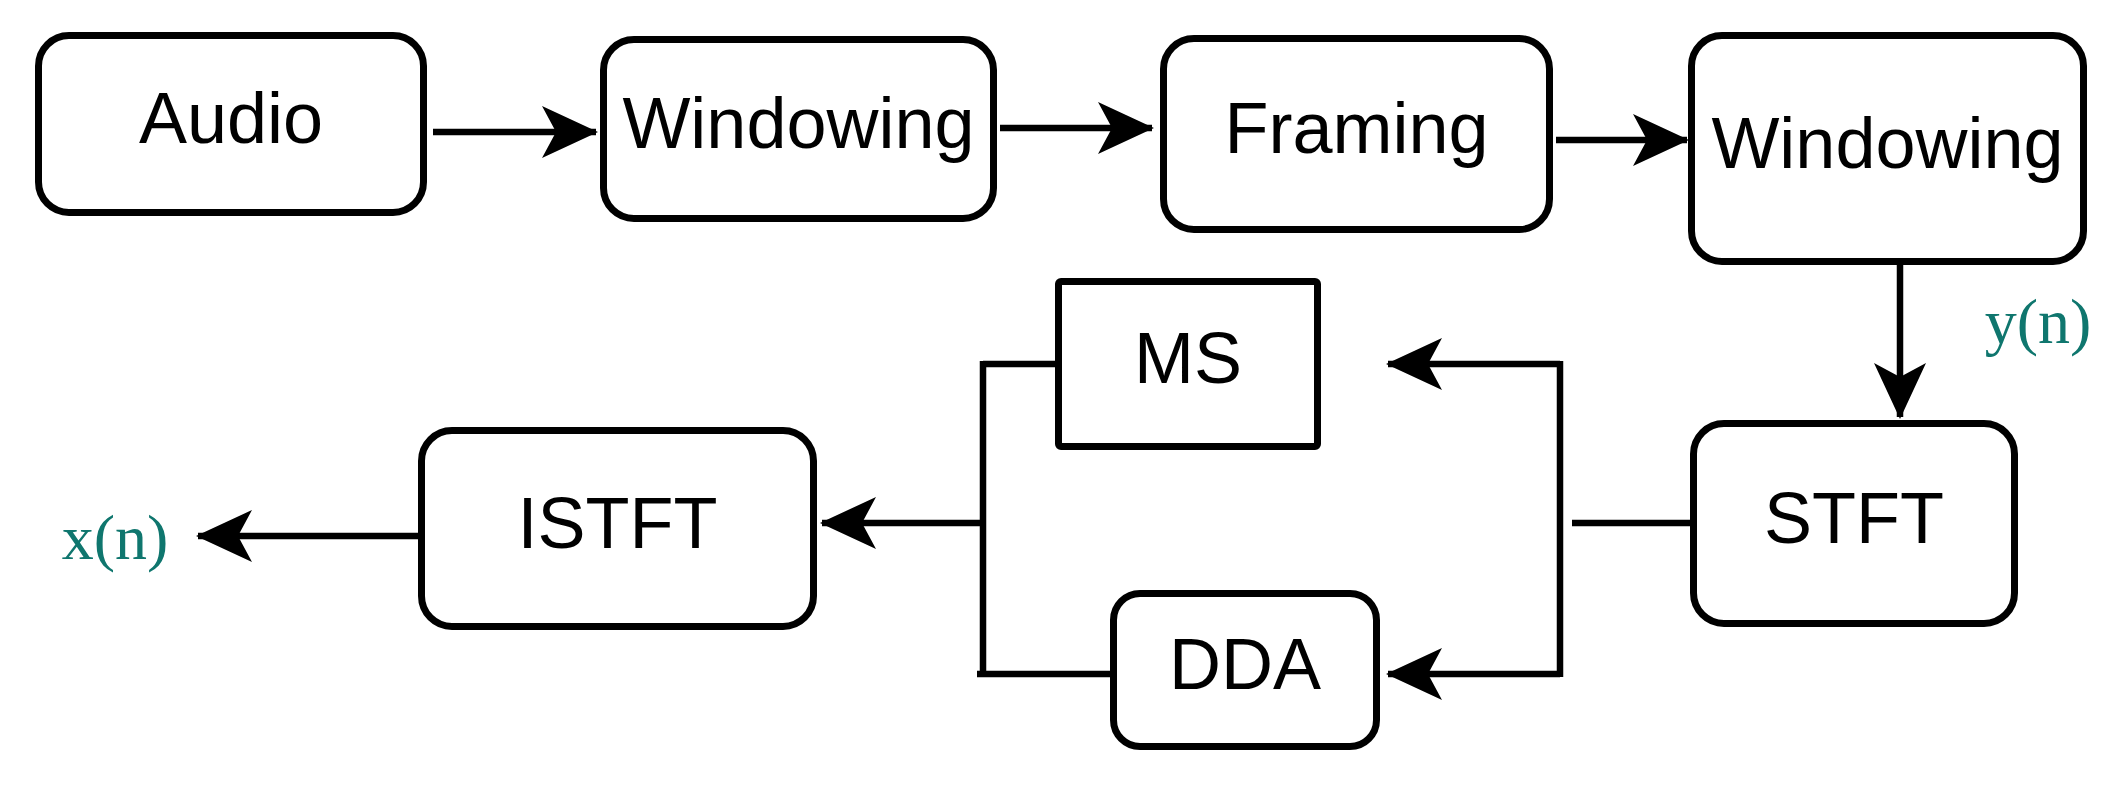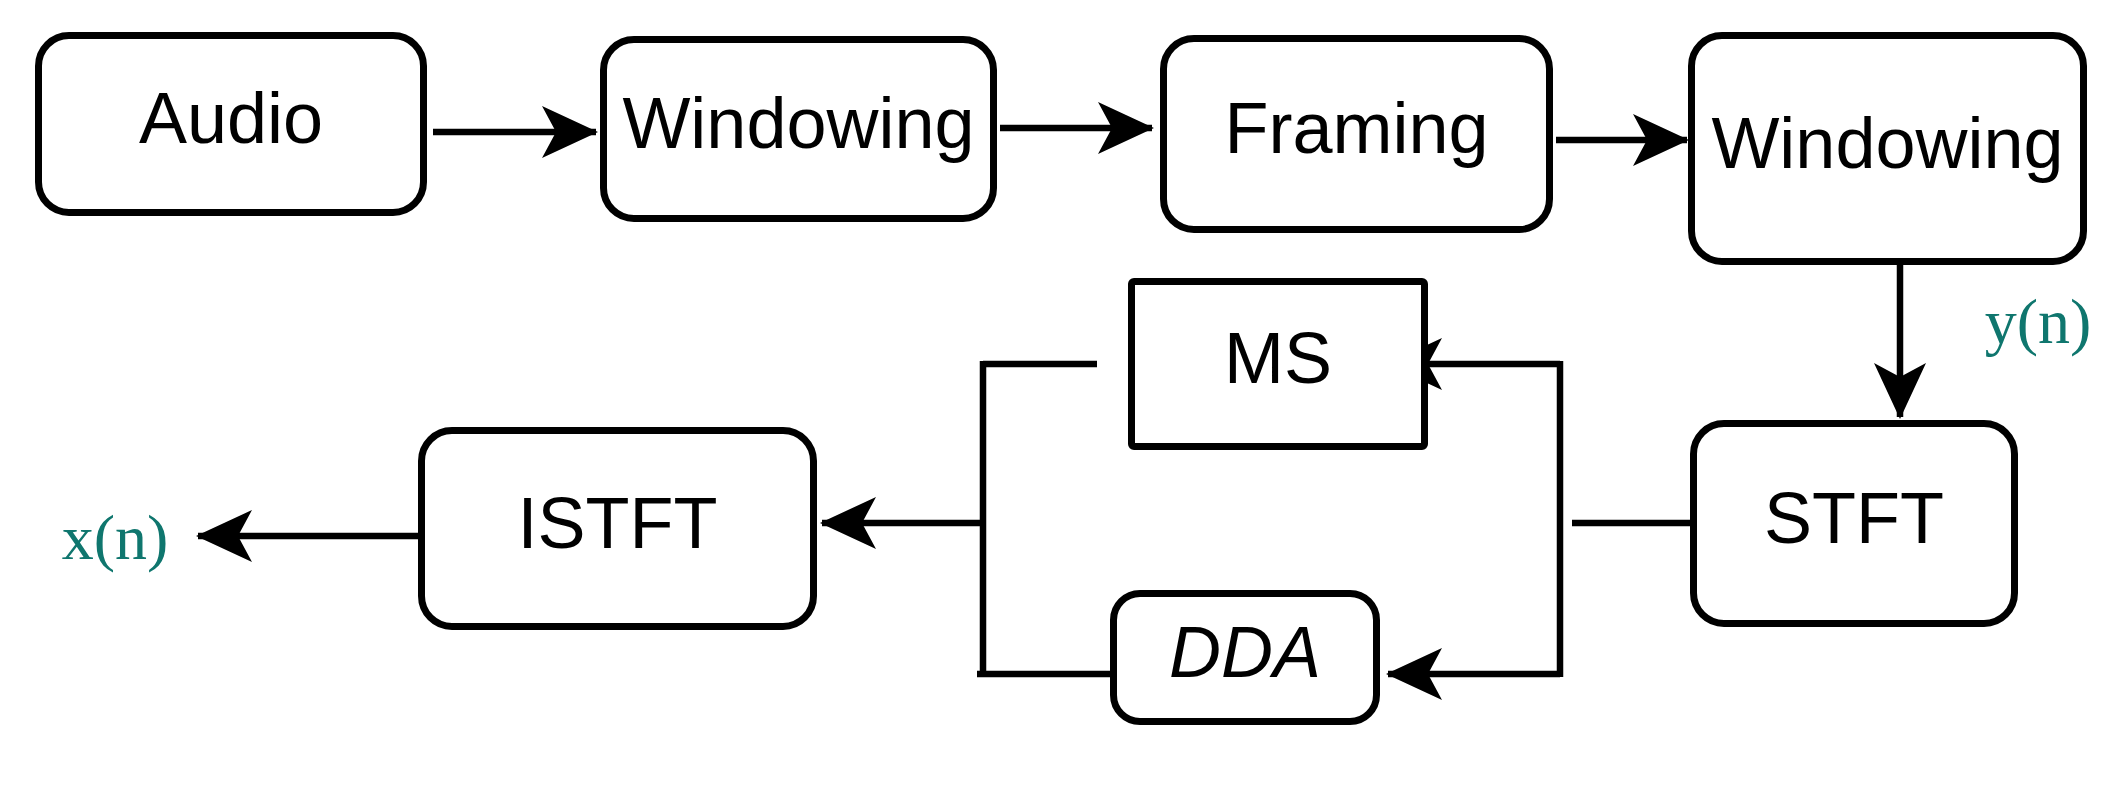--- a/index.html
+++ b/index.html
@@ -41,22 +41,22 @@
     color: #000000;
     font-size: 72px;
     line-height: 1;
     white-space: nowrap;
   }
   .n-audio      { left: 35px;   top: 32px;  width: 392px; height: 184px; }
   .n-resampling { left: 600px;  top: 36px;  width: 397px; height: 186px; }
   .n-framing    { left: 1160px; top: 35px;  width: 393px; height: 198px; }
   .n-windowing  { left: 1688px; top: 32px;  width: 399px; height: 233px; }
   .n-stft       { left: 1690px; top: 420px; width: 328px; height: 207px; }
-  .n-ms         { left: 1128px; top: 278px; width: 300px; height: 172px; border-radius: 6px; }
-  .n-dda        { left: 1110px; top: 590px; width: 270px; height: 135px; border-radius: 30px; font-style: italic; }
+  .n-ms         { left: 1055px; top: 278px; width: 266px; height: 172px; border-radius: 6px; }
+  .n-dda        { left: 1110px; top: 590px; width: 270px; height: 160px; border-radius: 30px; }
   .n-istft      { left: 418px;  top: 427px; width: 399px; height: 203px; }
   .sig {
     position: absolute;
     transform: translate(-50%, -50%);
     font-family: "Liberation Serif", serif;
     font-size: 64px;
     color: #0f766e;
     white-space: nowrap;
     line-height: 1;
   }

